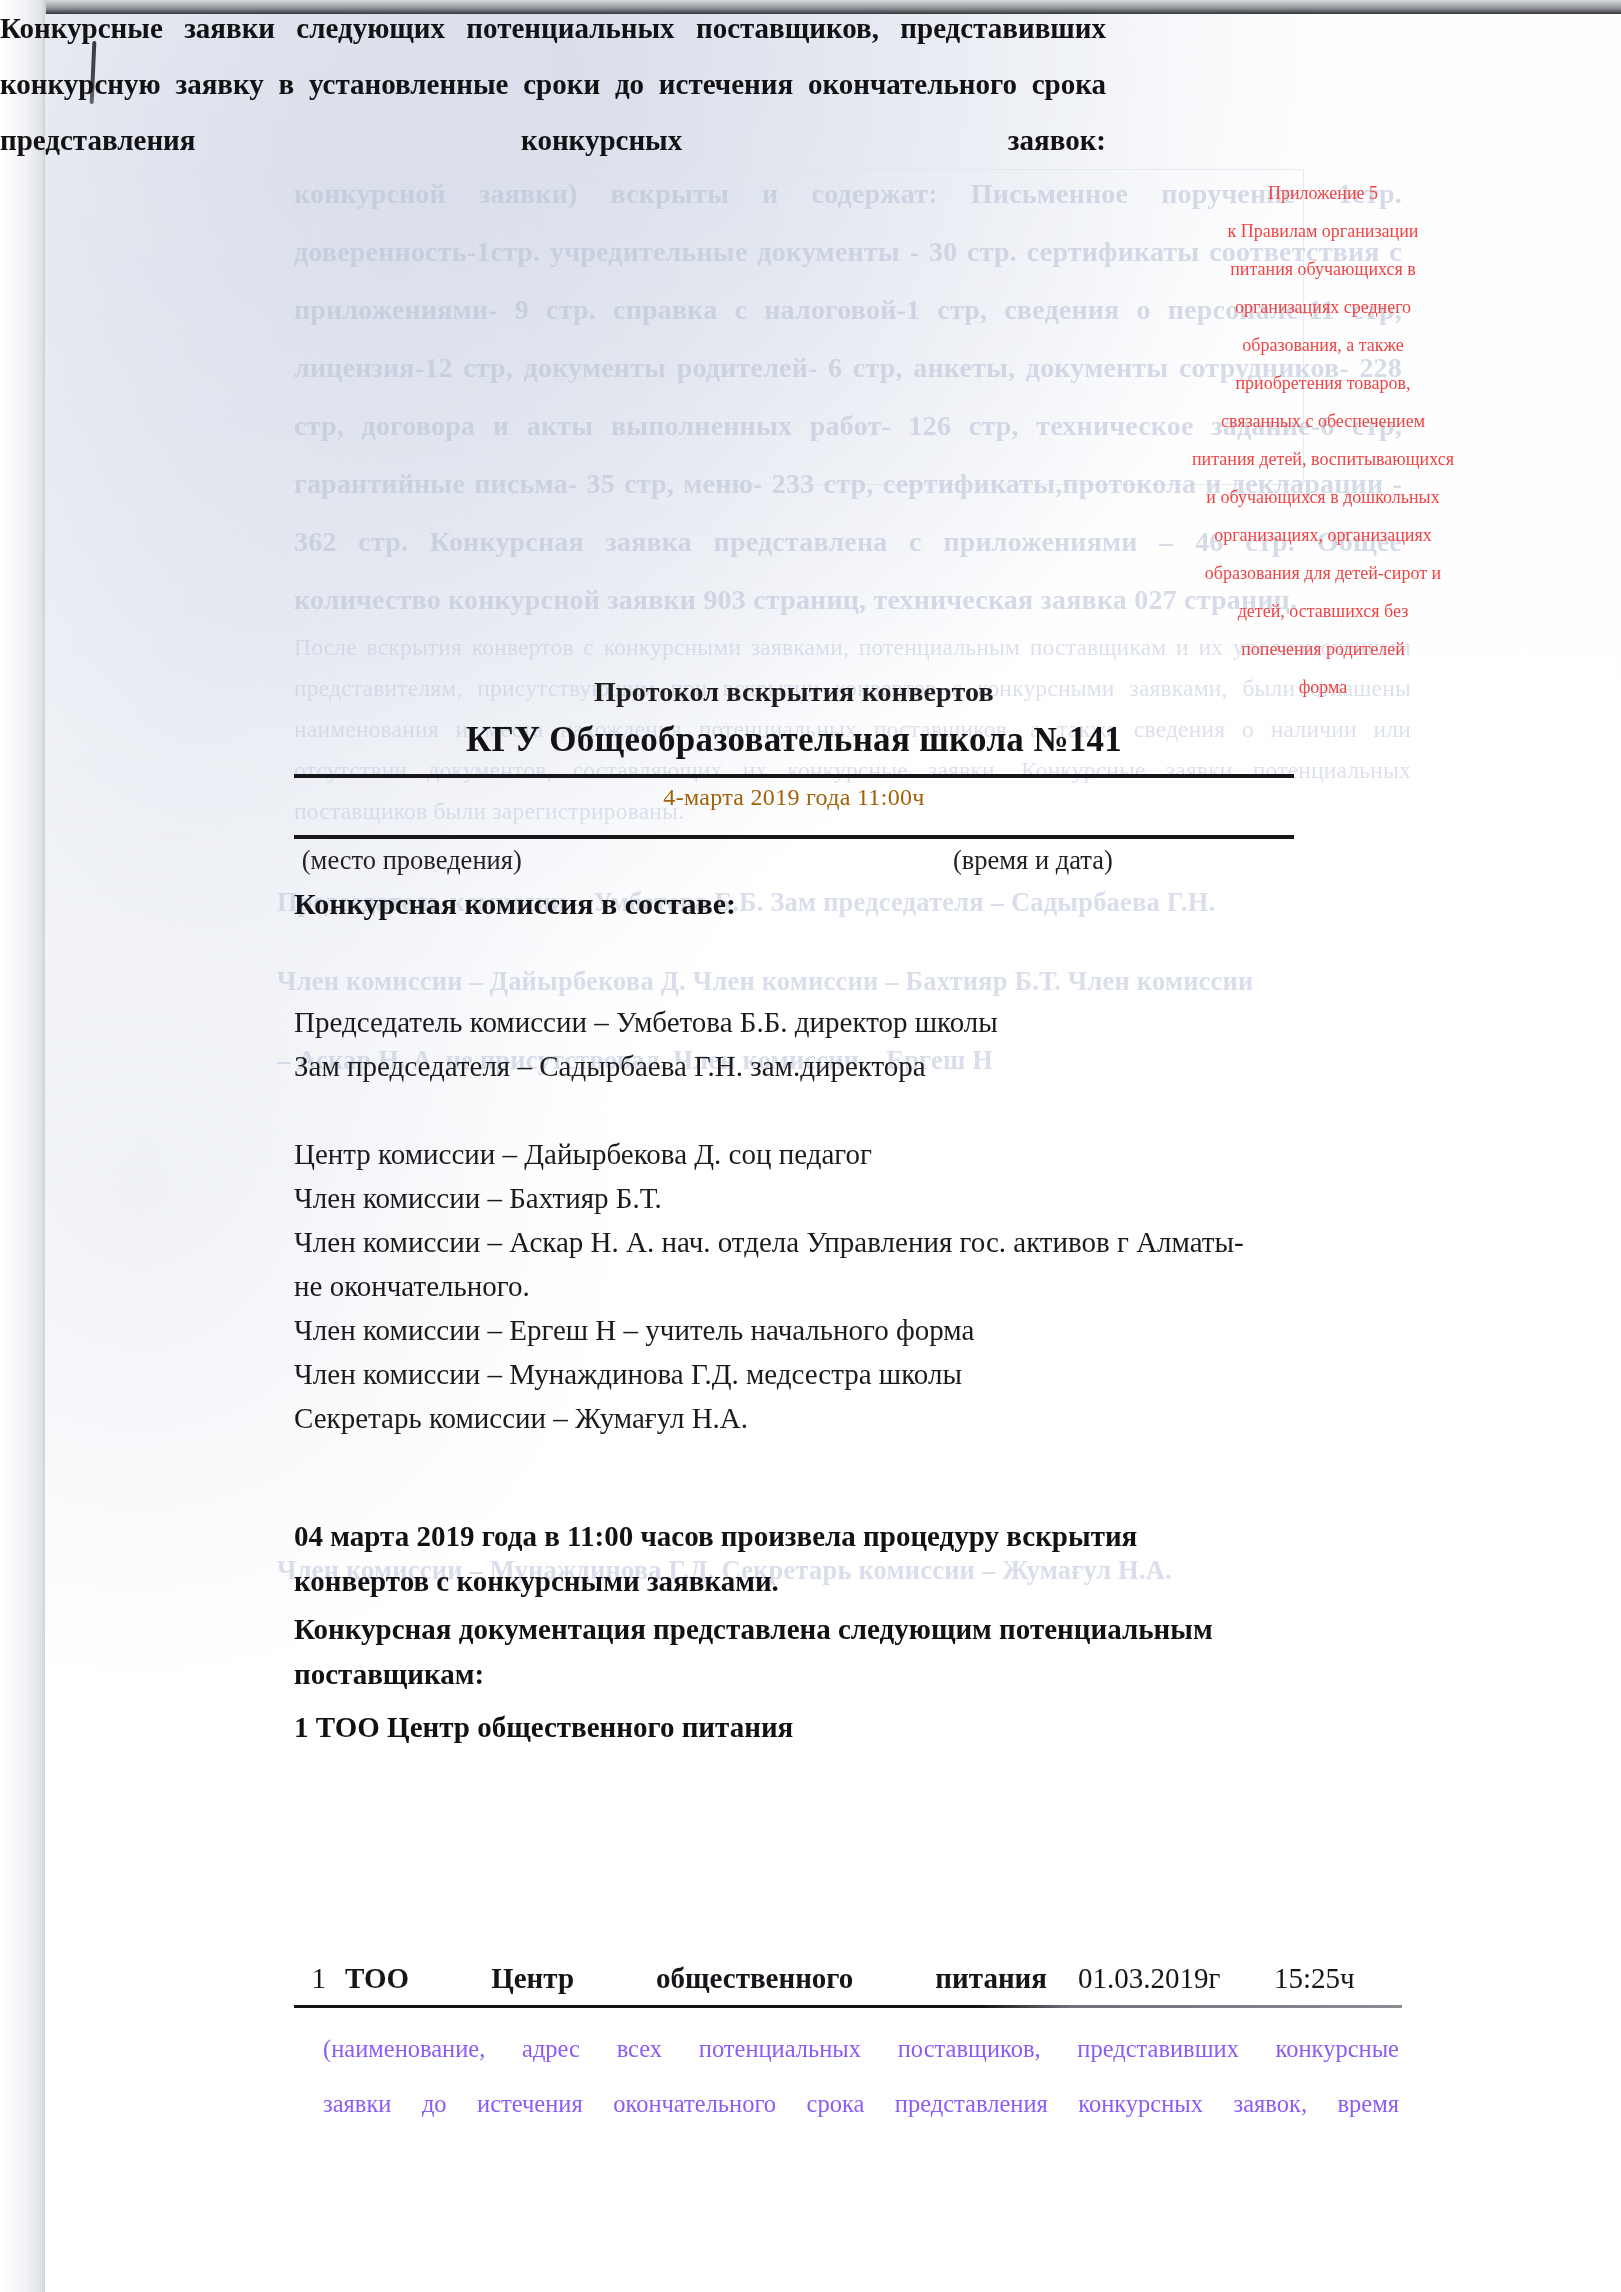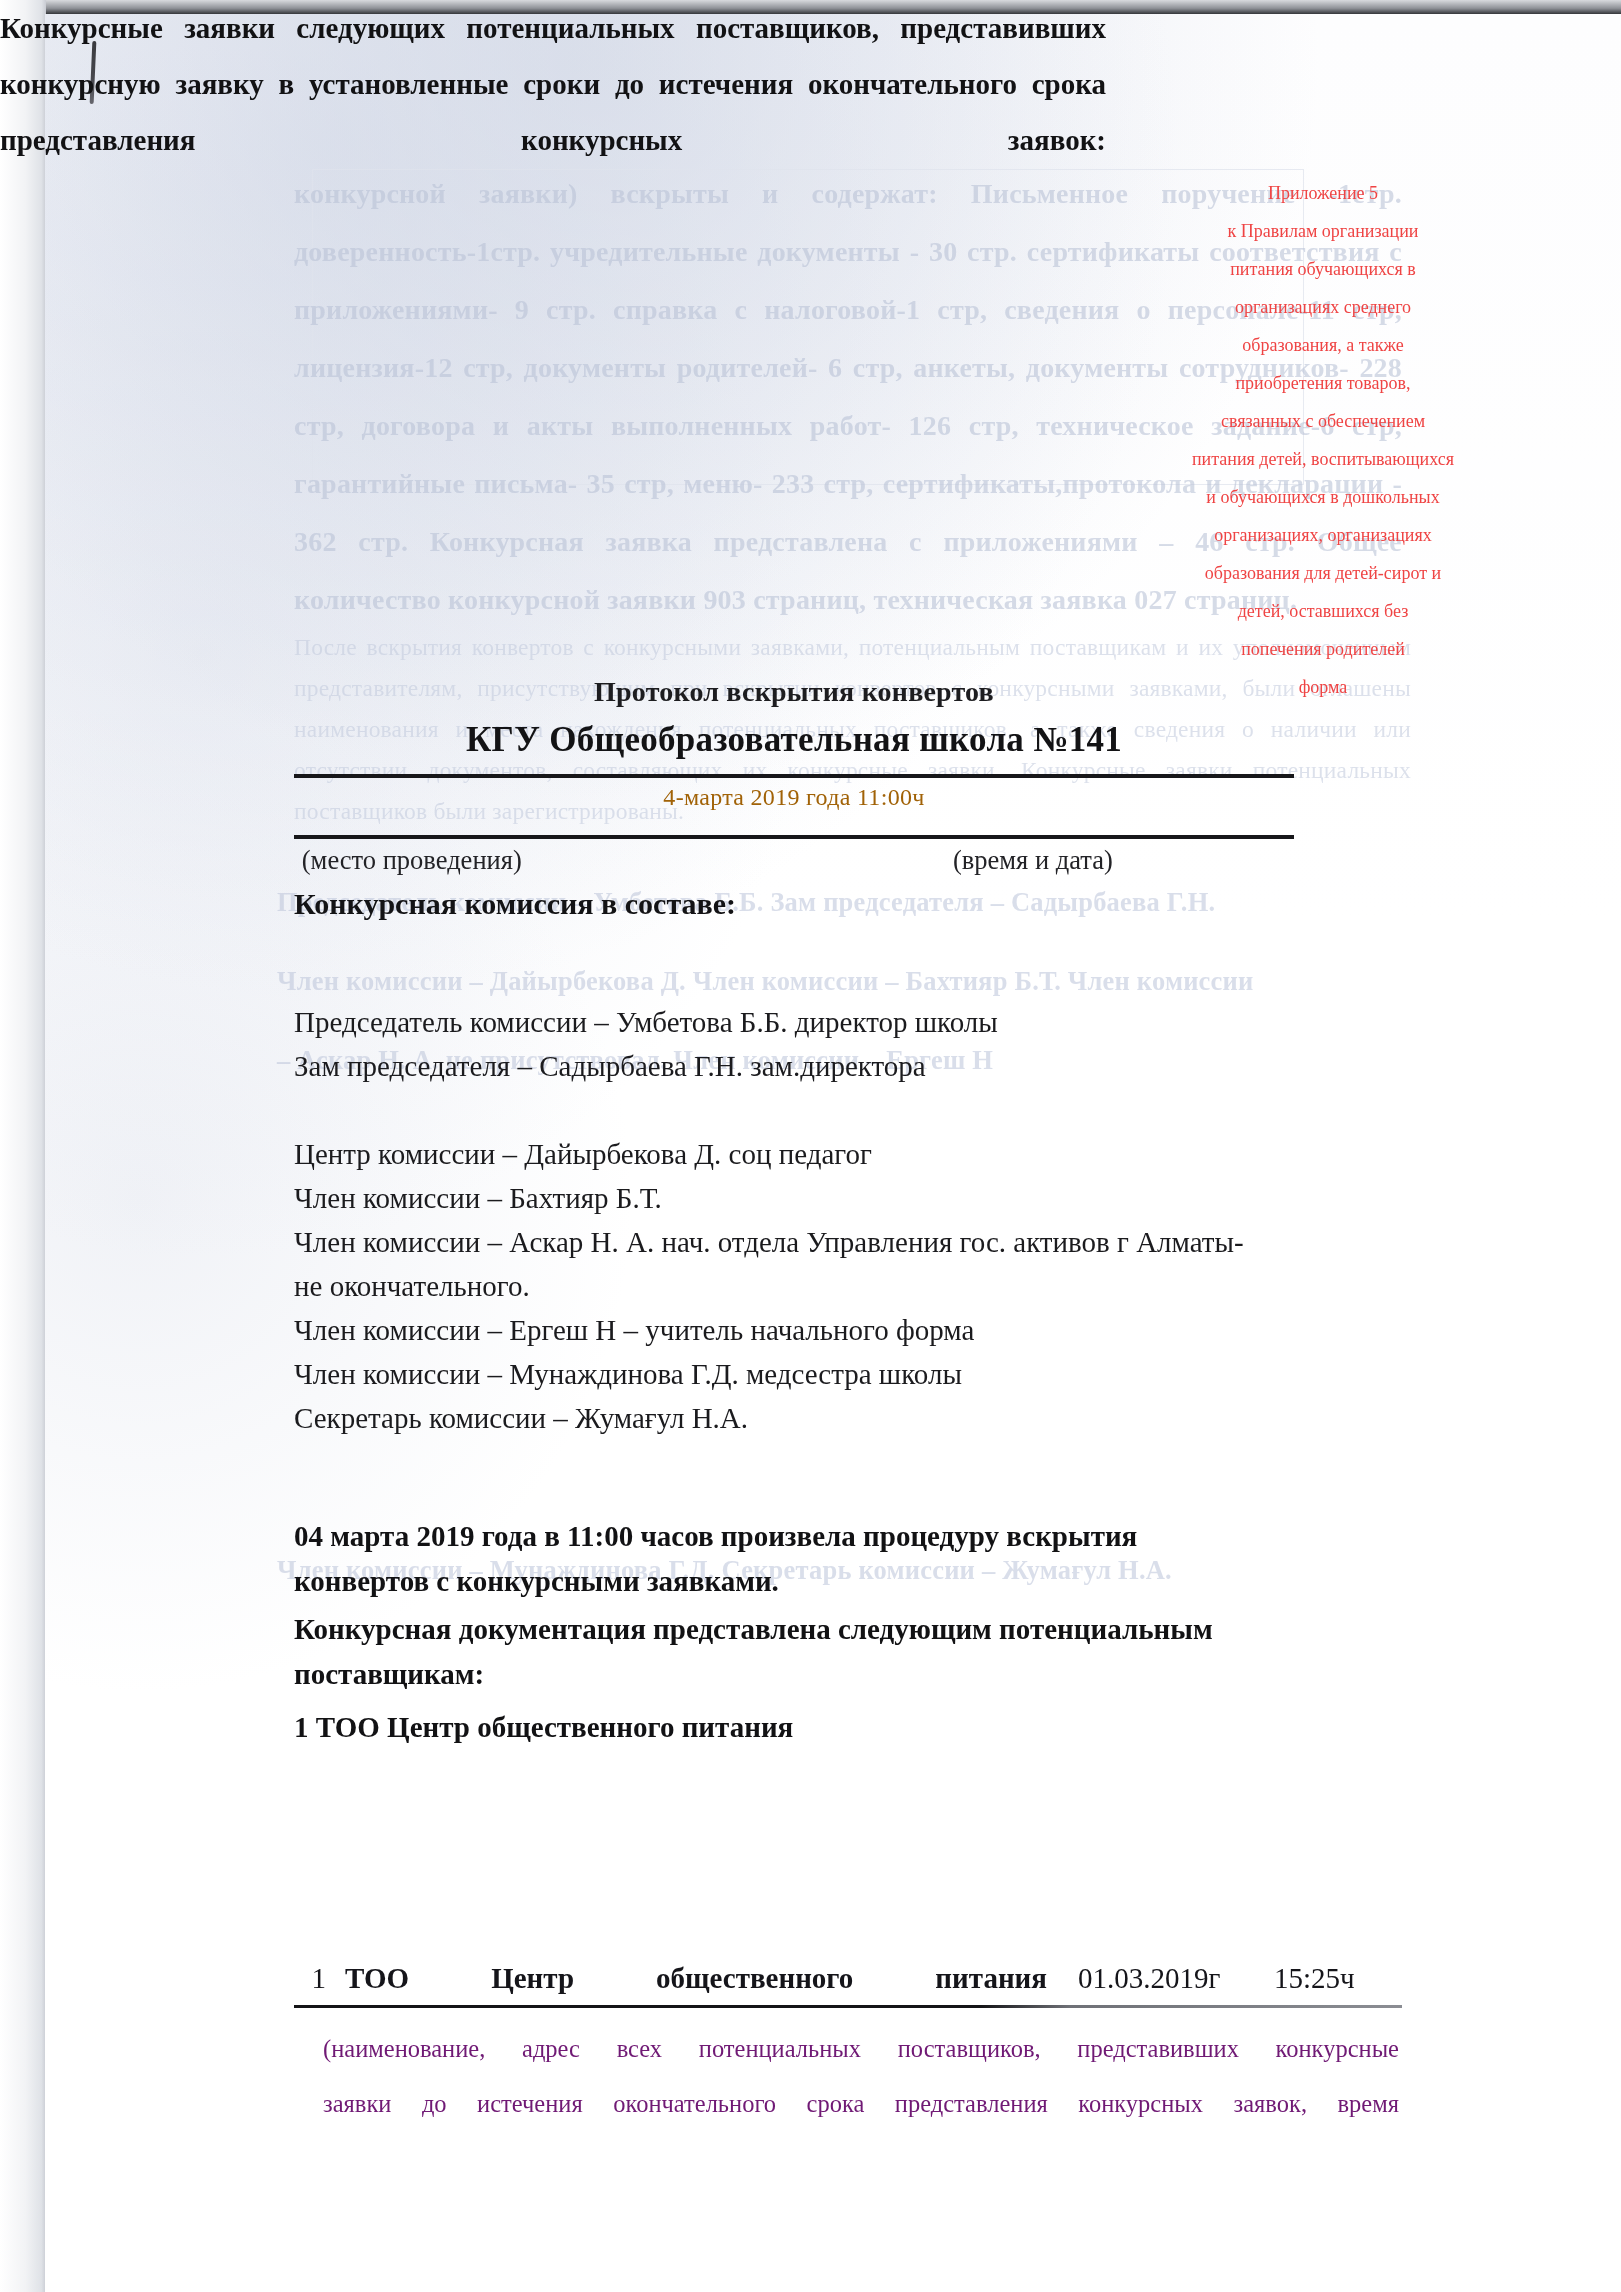--- a/index.html
+++ b/index.html
@@ -257,21 +257,21 @@
     left: 294px; top: 2005px; width: 1108px; height: 2.9px;
     background: linear-gradient(90deg,#141417 0%,#141417 62%,#6f7177 70%,#8b8d93 100%);
   }
 
   .footnote {
     position: absolute;
     left: 323px; top: 2021px;
     width: 1076px;
     font-size: 24.5px;
     line-height: 55px;
-    color: #701a75;
+    color: #8b5cf6;
     text-align: justify;
     text-align-last: justify;
   }
   .footnote .fn-line { display: block; white-space: nowrap; }
 </style>
 </head>
 <body>
 
 <div class="page">
 

